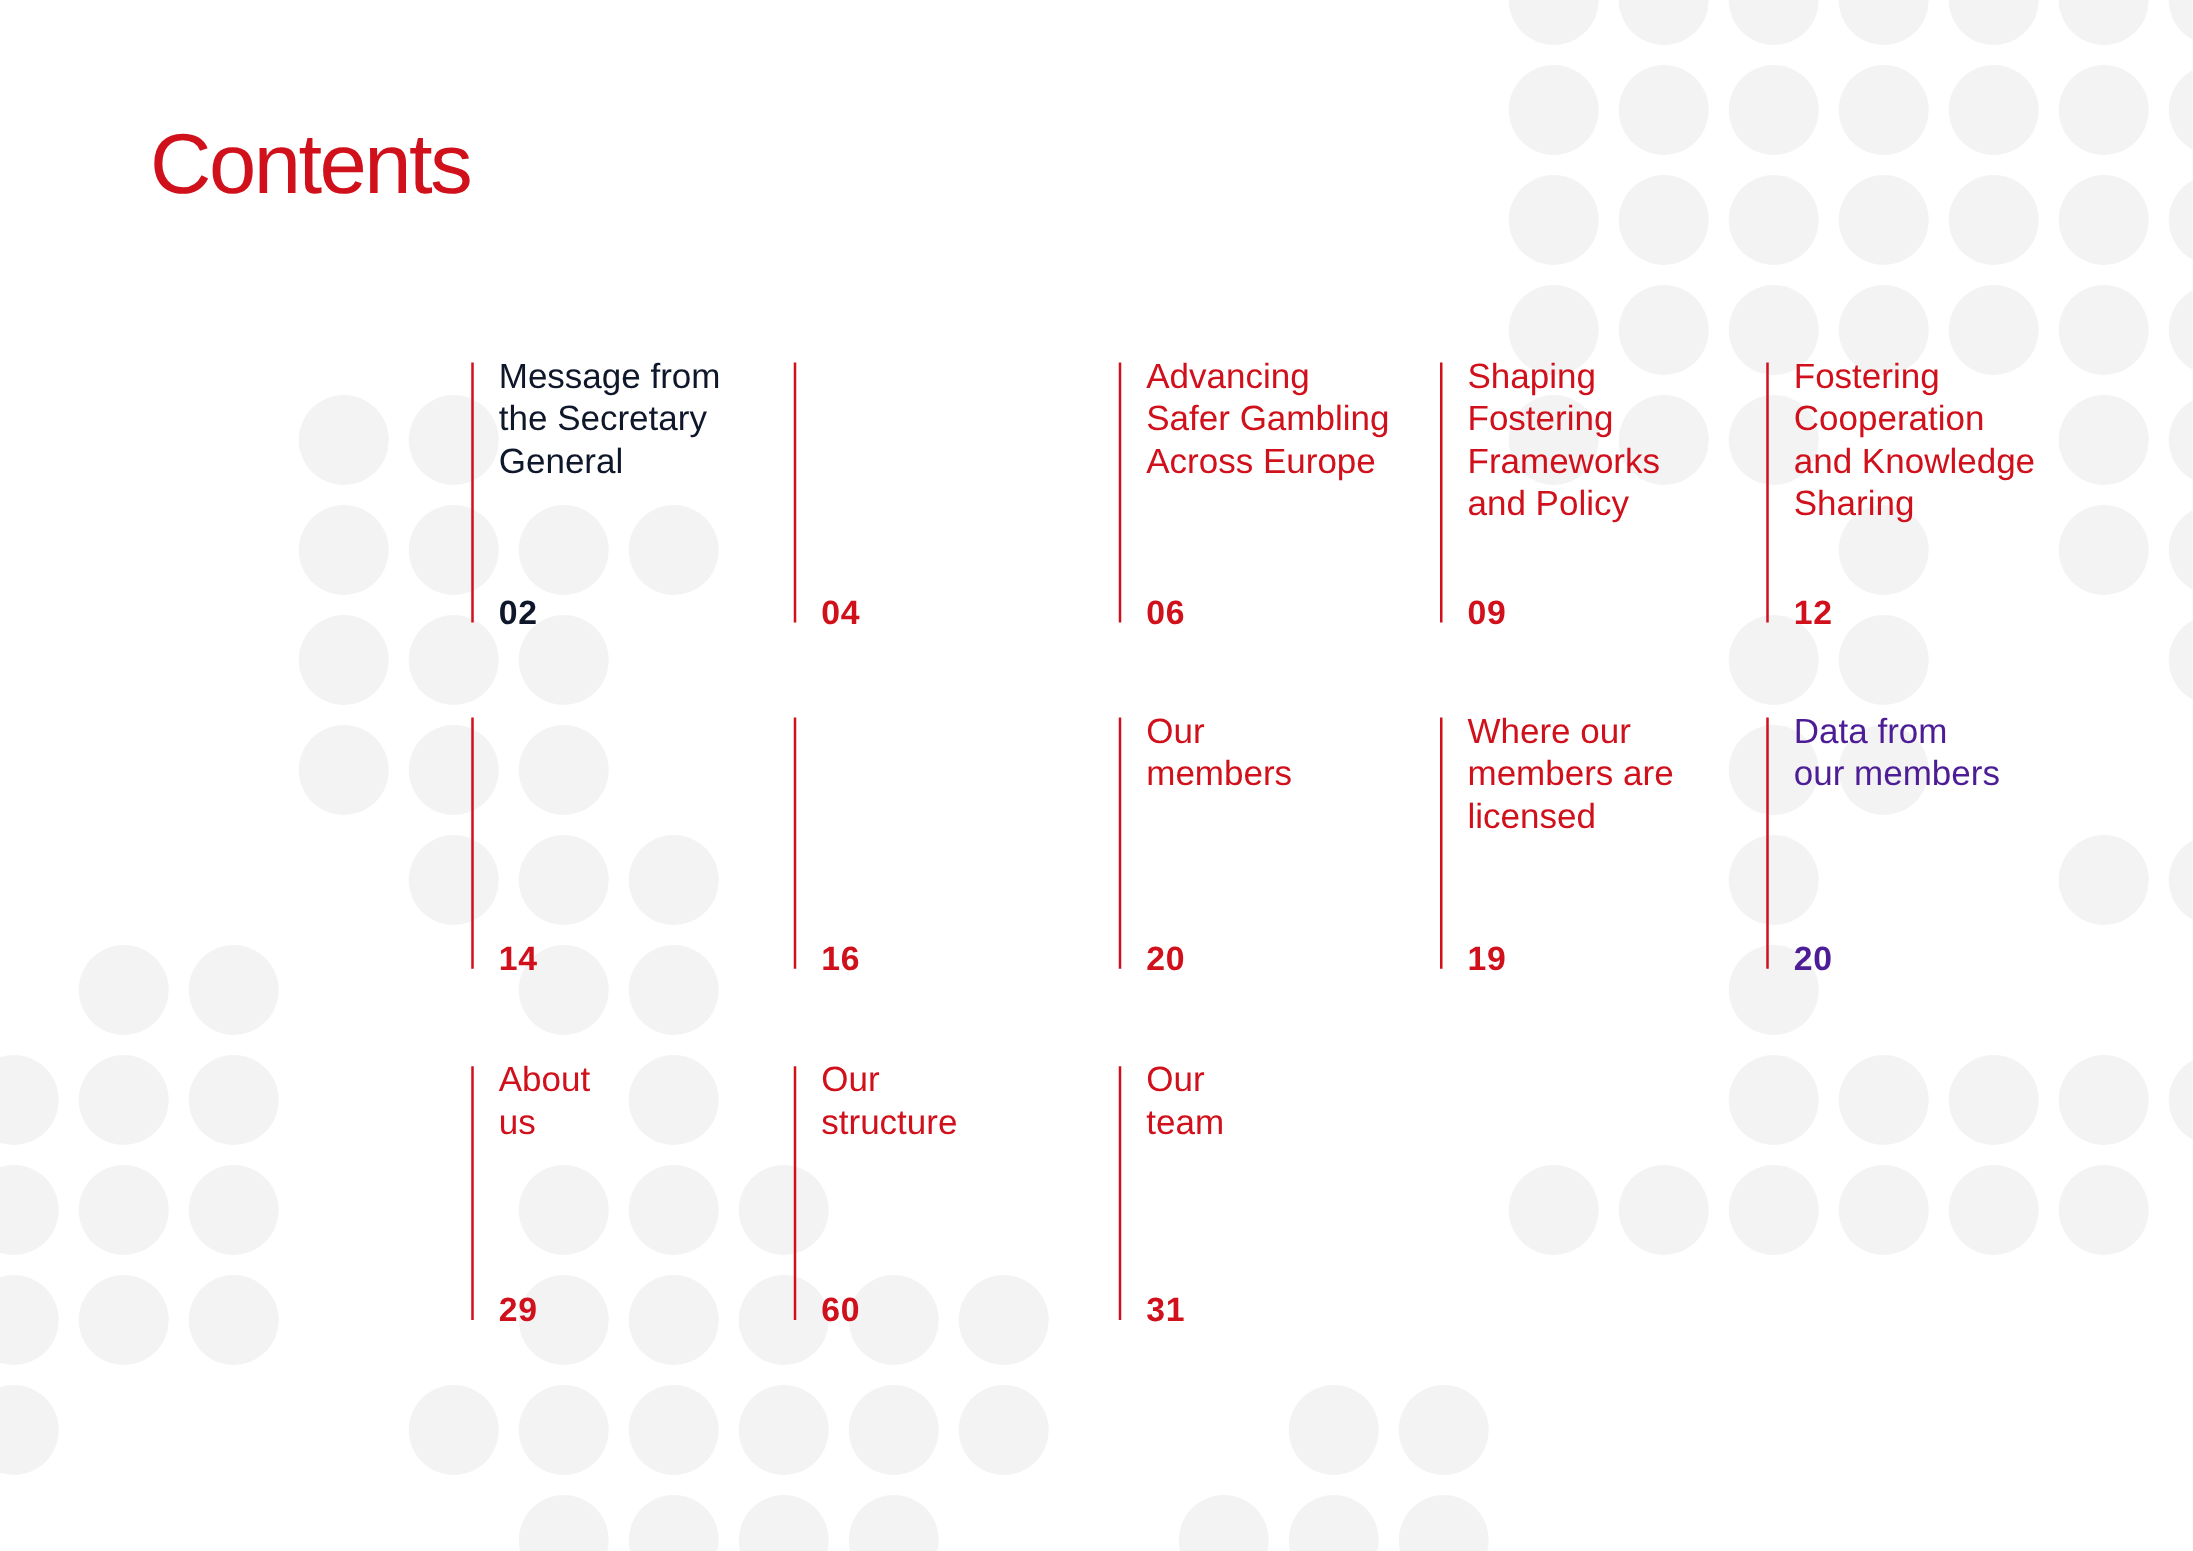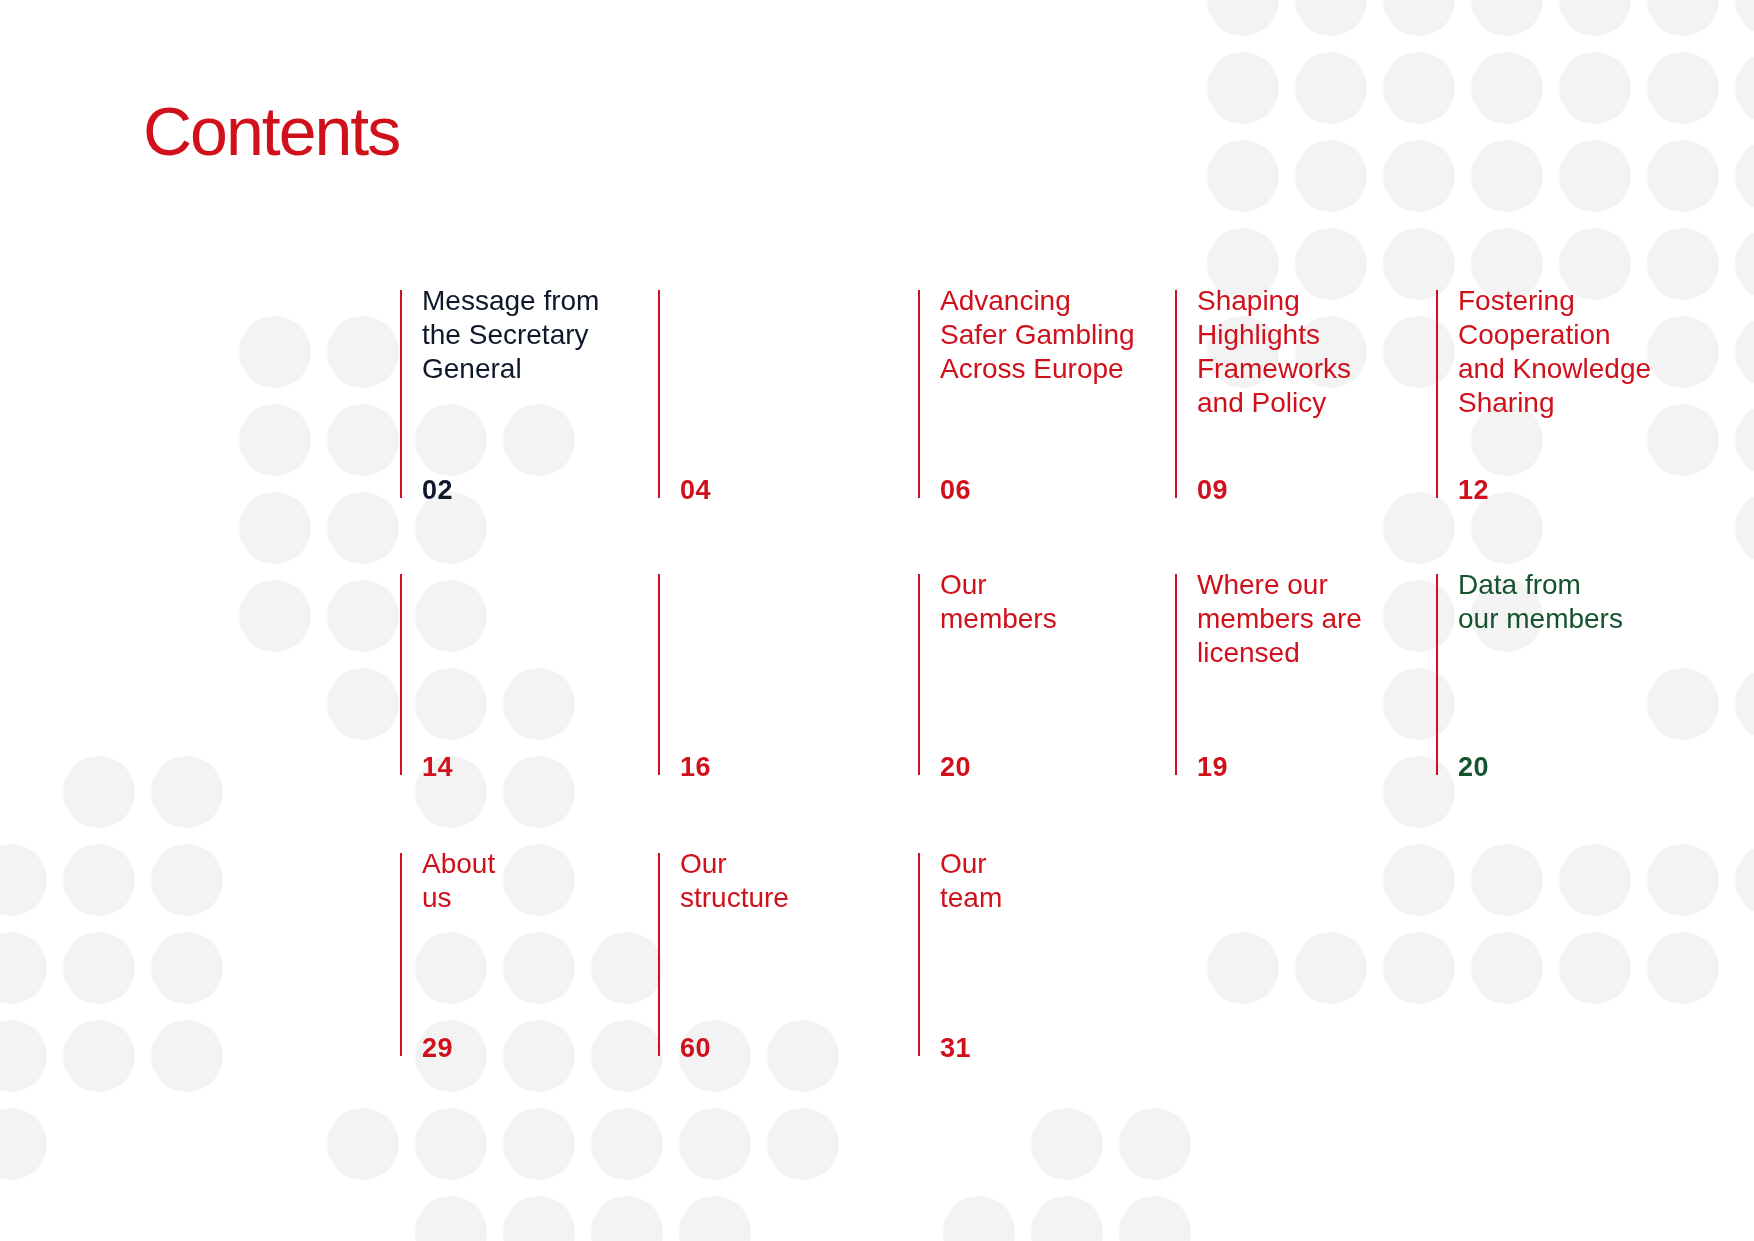--- a/index.html
+++ b/index.html
@@ -3,21 +3,21 @@
 <meta charset="utf-8">
 <style>
   html,body{margin:0;padding:0;}
   body{
     width:1754px;height:1241px;position:relative;overflow:hidden;
     background:#ffffff;
     font-family:"Liberation Sans", sans-serif;
   }
   #dots-layer{position:absolute;inset:0;z-index:0;}
   .dot{position:absolute;width:72px;height:72px;border-radius:50%;}
-  #content-layer{position:absolute;inset:0;z-index:1;margin-left:23px;}
+  #content-layer{position:absolute;inset:0;z-index:1;}
   .page-title{
     position:absolute;left:120px;top:96px;
     font-size:68px;font-weight:400;letter-spacing:-2px;line-height:1.05;
   }
   .toc-entry{
     position:absolute;width:252px;
     border-left:2px solid;
     padding-left:20px;box-sizing:border-box;
     cursor:pointer;
   }
@@ -162,21 +162,21 @@
         <span class="entry-page">04</span>
       </div>
       <div class="toc-entry" style="left: 895px; top: 290px; height: 208px; border-left-color: rgb(208, 16, 27); color: rgb(208, 16, 27);">
         <span class="entry-title">Advancing
 Safer Gambling
 Across Europe</span>
         <span class="entry-page">06</span>
       </div>
       <div class="toc-entry" style="left: 1152px; top: 290px; height: 208px; border-left-color: rgb(208, 16, 27); color: rgb(208, 16, 27);">
         <span class="entry-title">Shaping
-Highlights
+Fostering
 Frameworks
 and Policy</span>
         <span class="entry-page">09</span>
       </div>
       <div class="toc-entry" style="left: 1413px; top: 290px; height: 208px; border-left-color: rgb(208, 16, 27); color: rgb(208, 16, 27);">
         <span class="entry-title">Fostering
 Cooperation
 and Knowledge
 Sharing</span>
         <span class="entry-page">12</span>
@@ -191,21 +191,21 @@
         <span class="entry-title">Our
 members</span>
         <span class="entry-page">20</span>
       </div>
       <div class="toc-entry" style="left: 1152px; top: 574px; height: 201px; border-left-color: rgb(208, 16, 27); color: rgb(208, 16, 27);">
         <span class="entry-title">Where our
 members are
 licensed</span>
         <span class="entry-page">19</span>
       </div>
-      <div class="toc-entry" style="left: 1413px; top: 574px; height: 201px; border-left-color: rgb(208, 16, 27); color: #14532d;">
+      <div class="toc-entry" style="left: 1413px; top: 574px; height: 201px; border-left-color: rgb(208, 16, 27); color: #4c1d95;">
         <span class="entry-title">Data from
 our members</span>
         <span class="entry-page">20</span>
       </div>
       <div class="toc-entry" style="left: 377px; top: 853px; height: 203px; border-left-color: rgb(208, 16, 27); color: rgb(208, 16, 27);">
         <span class="entry-title">About
 us</span>
         <span class="entry-page">29</span>
       </div>
       <div class="toc-entry" style="left: 635px; top: 853px; height: 203px; border-left-color: rgb(208, 16, 27); color: rgb(208, 16, 27);">

